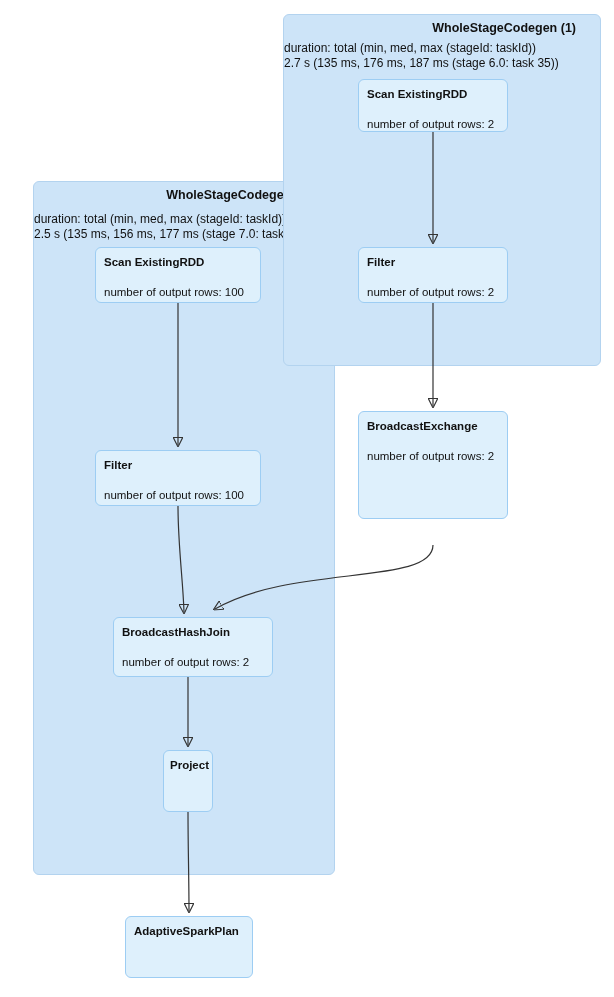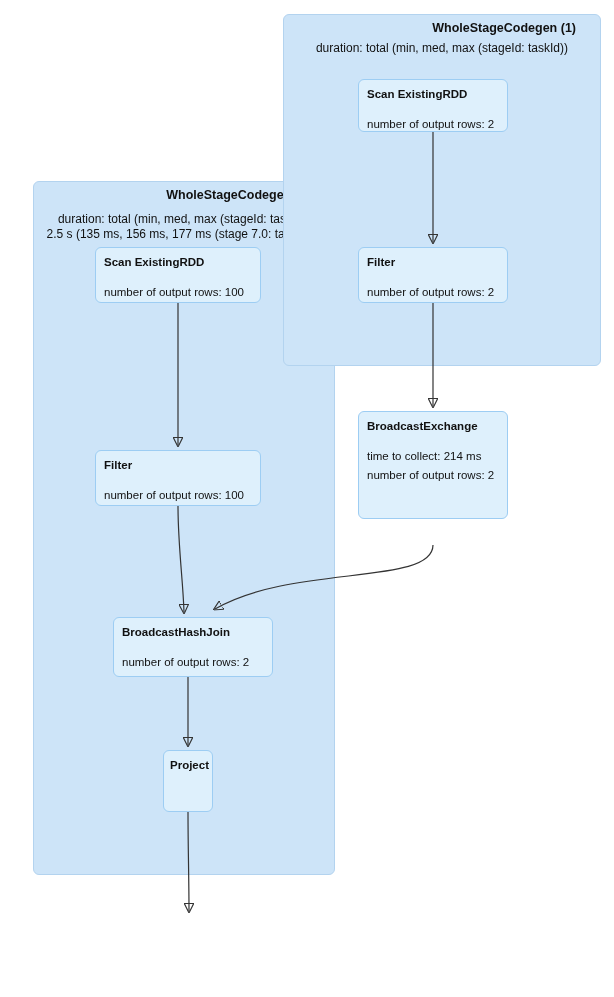--- a/index.html
+++ b/index.html
@@ -14,21 +14,21 @@
     border:1px solid var(--cluster_border,#b3d3ef);
     box-sizing:border-box;
   }
   .cluster-left{left:33px;top:181px;width:302px;height:694px;z-index:1;}
   .cluster-right{left:283px;top:14px;width:318px;height:352px;z-index:2;}
   .cluster-label{
     position:absolute;top:6px;right:24px;font-weight:bold;font-size:12.5px;
     white-space:nowrap;
   }
   .cluster-duration{
-    position:absolute;left:0;right:0;text-align:center;font-size:12px;line-height:15px;
+    position:absolute;left:0;right:0;font-size:12px;line-height:15px;
     white-space:nowrap;
   }
   .cluster-right .cluster-duration{top:26px;}
   .cluster-left  .cluster-duration{top:30px;}
   
   .node{
     position:absolute;z-index:3;box-sizing:border-box;
     background:var(--node_fill,#def0fc);
     border:1px solid var(--node_border,#9dcdf3);
     border-radius:6px;padding:7px 8px;font-size:11.5px;
@@ -57,36 +57,36 @@
     <div class="cluster-duration">
       <div>duration: total (min, med, max (stageId: taskId))</div>
       <div>2.5 s (135 ms, 156 ms, 177 ms (stage 7.0: task 36))</div>
     </div>
   </div>
 
   <div class="cluster cluster-right">
     <div class="cluster-label">WholeStageCodegen (1)</div>
     <div class="cluster-duration">
       <div>duration: total (min, med, max (stageId: taskId))</div>
+      <div>2.7 s (135 ms, 176 ms, 187 ms (stage 6.0: task 35))</div>
     </div>
   </div>
 
   <div class="node" id="n-scan1">
     <div class="node-title">Scan ExistingRDD</div>
     <div class="metric">number of output rows: 2</div>
   </div>
 
   <div class="node" id="n-filter1">
     <div class="node-title">Filter</div>
     <div class="metric">number of output rows: 2</div>
   </div>
 
   <div class="node" id="n-bx">
     <div class="node-title">BroadcastExchange</div>
-    <div class="metric">time to collect: 214 ms</div>
     <div class="metric">number of output rows: 2</div>
   </div>
 
   <div class="node" id="n-scan2">
     <div class="node-title">Scan ExistingRDD</div>
     <div class="metric">number of output rows: 100</div>
   </div>
 
   <div class="node" id="n-filter2">
     <div class="node-title">Filter</div>
@@ -95,20 +95,23 @@
 
   <div class="node" id="n-join">
     <div class="node-title">BroadcastHashJoin</div>
     <div class="metric">number of output rows: 2</div>
   </div>
 
   <div class="node" id="n-project">
     <div class="node-title">Project</div>
   </div>
 
+  <div class="node" id="n-adaptive">
+    <div class="node-title">AdaptiveSparkPlan</div>
+  </div>
 
   <svg class="edges" viewBox="0 0 614 997" xmlns="http://www.w3.org/2000/svg">
     <defs>
       <marker id="arrow" viewBox="0 0 10 10" refX="8" refY="5" markerWidth="8" markerHeight="8" orient="auto-start-reverse">
         <path d="M0,0 L10,5 L0,10 z" fill="#2b2b2b" stroke="none"></path>
       </marker>
     </defs>
     <path d="M433,132 C433,170 433,206 433,242" marker-end="url(#arrow)"></path>
     <path d="M433,303 C433,340 433,372 433,406" marker-end="url(#arrow)"></path>
     <path d="M178,303 C178,352 178,398 178,445" marker-end="url(#arrow)"></path>

